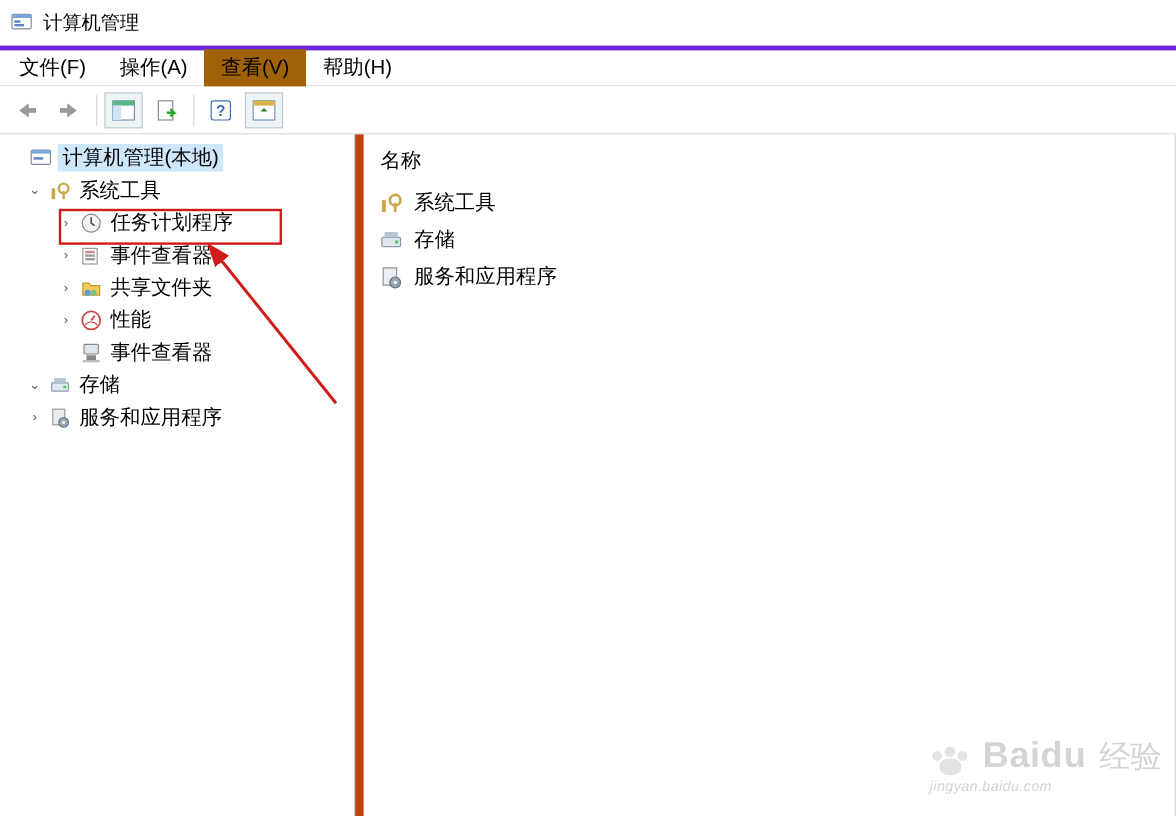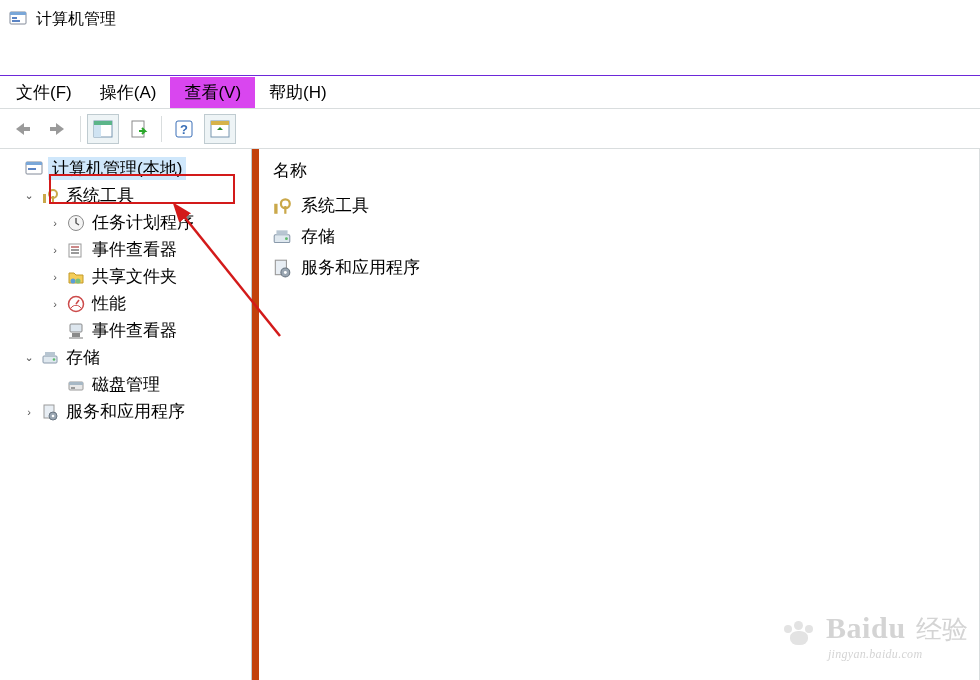--- a/index.html
+++ b/index.html
@@ -25,33 +25,32 @@
     width: 20px; height: 20px;
     margin-right: 8px;
     display: inline-flex;
     align-items: center; justify-content: center;
   }
   .titlebar .title { font-size: 16px; }
   .menubar {
     display: flex;
     align-items: center;
     height: 34px;
-    border-top: 1px solid #6d28d9;
+    border-top: 4px solid #6d28d9;
     border-bottom: 1px solid #d9ddde;
     padding: 0 2px;
     background:#fff;
-    margin-top:37px;
   }
   .menubar .menu-item {
     padding: 4px 14px;
     font-size: 17px;
     cursor: default;
   }
   .menubar .menu-item.active {
-    background: #d946ef;
+    background: #a16207;
   }
   .toolbar {
     display: flex;
     align-items: center;
     height: 40px;
     padding: 0 6px;
     border-bottom: 1px solid #d9ddde;
     gap: 4px;
     background:#fff;
   }
@@ -61,21 +60,21 @@
     align-items: center; justify-content: center;
     border: 1px solid transparent;
   }
   .toolbar .sep { width:1px; height:26px; background:#d9ddde; margin:0 2px;}
   .toolbar .btn.boxed { border:1px solid #bfcbd0; background:#eef4f6;}
   .content {
     display: flex;
     height: calc(100% - 38px - 34px - 40px);
   }
   .tree-pane {
-    width: 252px;
+    width: 296px;
     border-right: 1px solid #bfcbd0;
     padding: 6px 2px 0 4px;
     overflow: auto;
   }
   .list-pane {
     flex: 1;
     border-left: 7px solid #c2410c;
     padding: 6px 4px;
     border-right: 1px solid #d9ddde;
   }
@@ -118,22 +117,22 @@
     pointer-events: none;
   }
   .arrow {
     position: absolute;
     pointer-events: none;
   }
   .watermark {
     position:absolute;
     right:12px; bottom:18px;
     color:#d4d4d4;
-    text-align:center;
-    font-family: Liberation Serif, serif;
+    text-align:left;
+    font-family: Liberation Sans, sans-serif;
     pointer-events:none;
   }
   .watermark .big { font-size:30px; font-weight:bold; letter-spacing:0.5px;}
   .watermark .cn { font-size:26px; font-weight:500; margin-left:6px;}
   .watermark .url { font-size:12px; font-style:italic; letter-spacing:0.3px;}
   .paw {
     display:inline-block;
     position:relative;
     width:36px; height:26px;
     vertical-align:bottom;
@@ -312,35 +311,20 @@
               <span class="exp">⌄</span>
               <span class="ic">
                 <svg width="18" height="18" viewBox="0 0 18 18">
                     <rect x="2" y="7" width="14" height="7" rx="1" fill="#dfe8ef" stroke="#8a9aab"></rect>
                     <circle cx="13" cy="10.5" r="1.3" fill="#5bb96b"></circle>
                     <rect x="4" y="3" width="10" height="4" fill="#b8c6d2"></rect>
                   </svg>
               </span>
               <span class="lbl">存储</span>
             </div>
-            <ul>
-              <li>
-                <div class="node lvl2">
-                  <span class="exp blank">›</span>
-                  <span class="ic">
-                    <svg width="18" height="18" viewBox="0 0 18 18">
-                        <rect x="2" y="6" width="14" height="8" rx="1" fill="#e8e8e8" stroke="#9a9a9a"></rect>
-                        <rect x="2" y="6" width="14" height="3" fill="#a7b8c5"></rect>
-                        <rect x="4" y="11" width="4" height="2" fill="#9a9a9a"></rect>
-                      </svg>
-                  </span>
-                  <span class="lbl">磁盘管理</span>
-                </div>
-              </li>
-            </ul>
           </li>
           <li>
             <div class="node lvl1">
               <span class="exp">›</span>
               <span class="ic">
                 <svg width="18" height="18" viewBox="0 0 18 18">
                     <rect x="3" y="2" width="10" height="13" fill="#e8eef4" stroke="#9a9a9a"></rect>
                     <circle cx="12" cy="13" r="4" fill="#9aa6b2" stroke="#6a7682"></circle>
                     <circle cx="12" cy="13" r="1.3" fill="#fff"></circle>
                   </svg>

